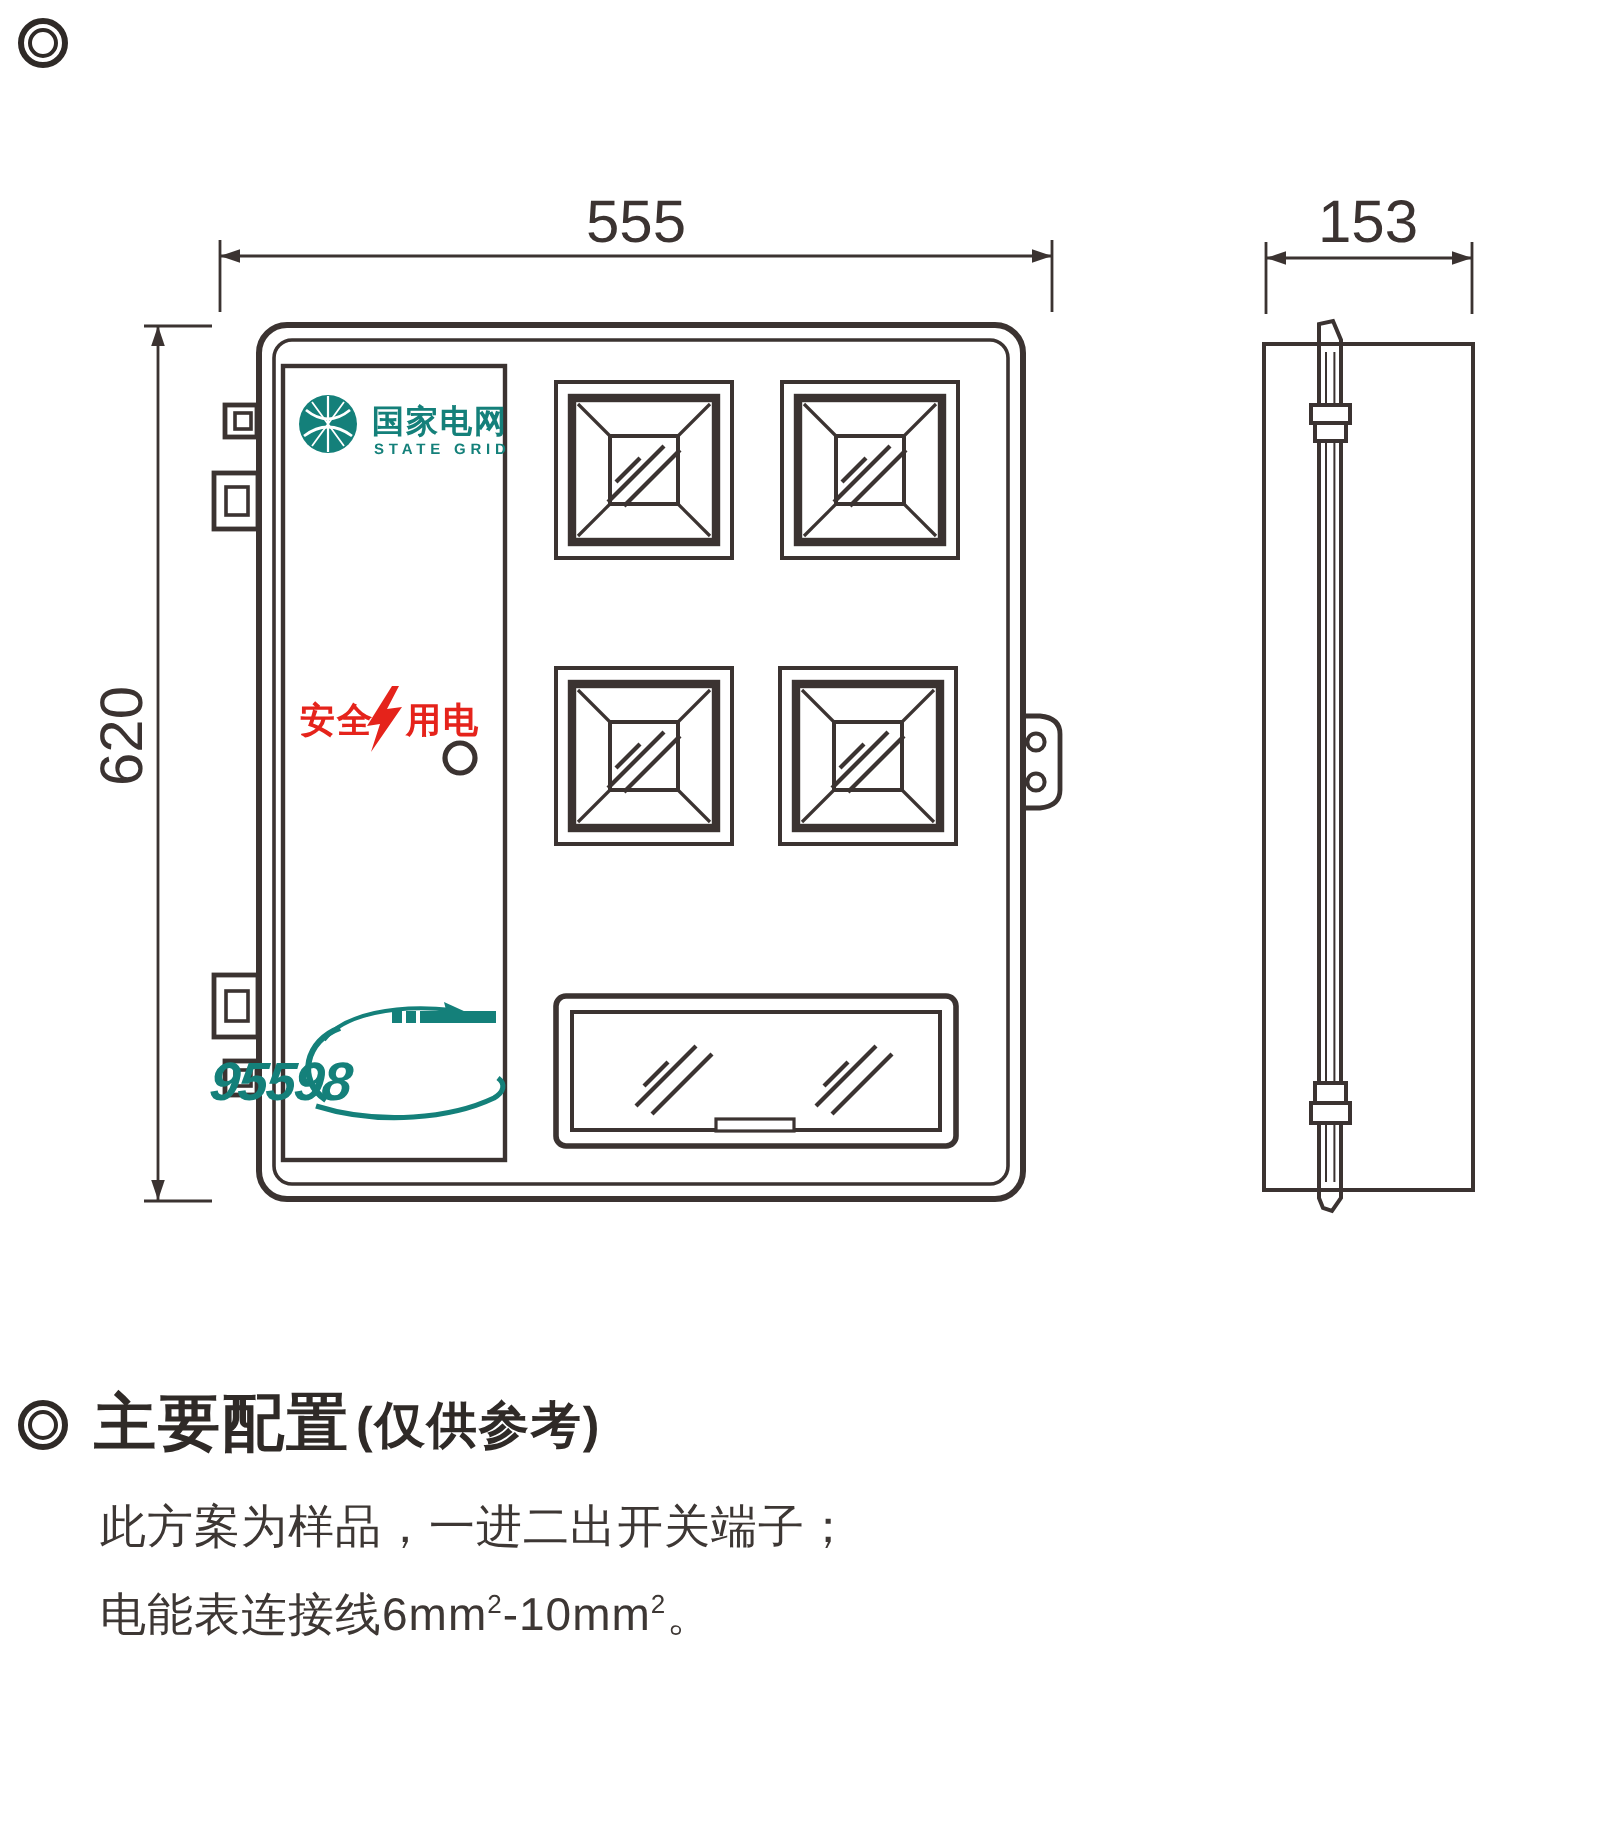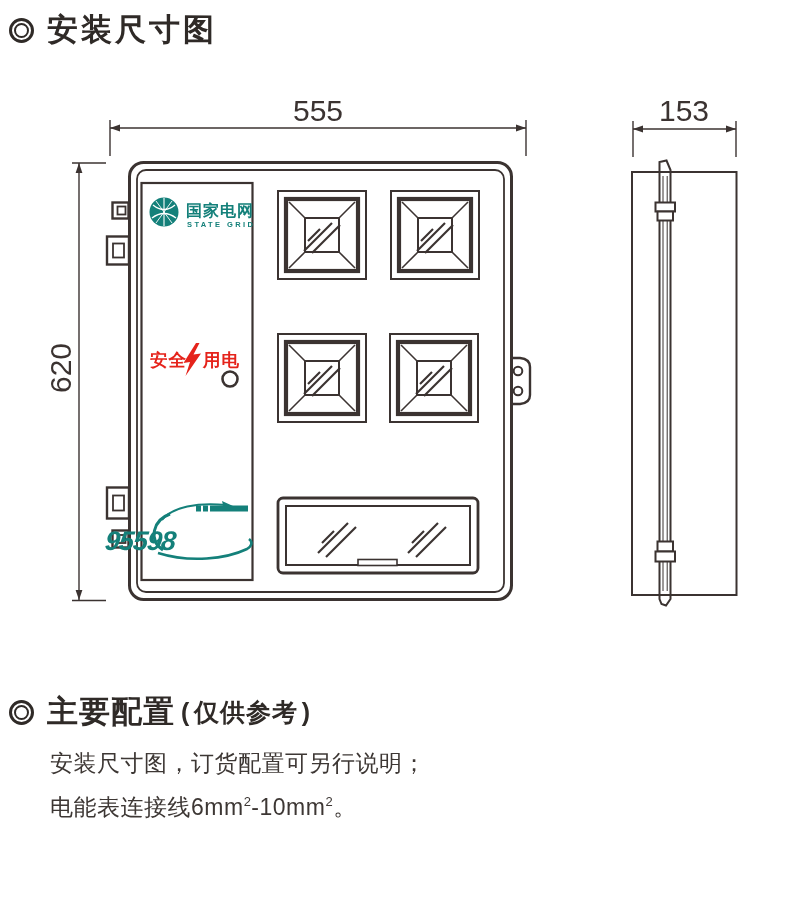--- a/index.html
+++ b/index.html
@@ -5,40 +5,39 @@
   html,body{margin:0;padding:0;background:#ffffff;}
   .page{position:relative;width:800px;height:911px;background:#ffffff;overflow:hidden;
         font-family:"Liberation Sans","DejaVu Sans",sans-serif;color:#2f2a27;}
   .sec-header{position:absolute;display:flex;align-items:center;gap:13px;}
   .hdr1{left:9px;top:9px;}
   .hdr2{left:9px;top:691px;text-align:center;}
   .bullseye{width:19px;height:19px;border:3px solid #2f2a27;border-radius:50%;
             position:relative;flex:0 0 auto;}
   .bullseye::after{content:"";position:absolute;inset:2px;border:2px solid #2f2a27;border-radius:50%;}
   .sec-title{font-size:31px;font-weight:bold;color:#2f2a27;letter-spacing:3px;white-space:nowrap;}
-  .sec-note{font-size:25px;font-weight:bold;letter-spacing:1px;font-family:Liberation Mono, monospace;}
+  .sec-note{font-size:25px;font-weight:bold;letter-spacing:1px;}
   .config-text{position:absolute;left:50px;top:742px;width:740px;
                font-size:23px;line-height:43.5px;color:#3d3734;letter-spacing:0.5px;}
   .config-text sup{font-size:13px;line-height:0;}
   svg{position:absolute;left:0;top:0;}
   svg text{font-family:"Liberation Sans","DejaVu Sans",sans-serif;}
   .dim-label{font-size:30px;fill:#3b3331;}
   .brand-zh{font-size:16px;font-weight:bold;fill:#14807a;letter-spacing:1px;}
   .brand-en{font-size:7.5px;font-weight:bold;fill:#14807a;letter-spacing:2.4px;}
   .safety-txt{font-size:17.5px;font-weight:bold;fill:#e5231b;letter-spacing:1px;}
   .hotline-txt{font-size:27px;font-weight:bold;font-style:italic;fill:#14807a;letter-spacing:-1px;}
 </style>
 </head>
 <body>
 
 <div class="page">
 
   <div class="sec-header hdr1">
     <span class="bullseye"></span>
-    <span class="sec-title">安装尺寸图</span>
   </div>
 
   <svg width="800" height="911" viewBox="0 0 800 911">
     <defs>
       <g id="mwin">
         <rect x="1" y="1" width="88" height="88" fill="#fff" stroke="#3b3331" stroke-width="2"></rect>
         <rect x="9" y="9" width="72" height="72" fill="none" stroke="#3b3331" stroke-width="4.2"></rect>
         <line x1="12" y1="12" x2="28" y2="28" stroke="#3b3331" stroke-width="1.6"></line>
         <line x1="78" y1="12" x2="62" y2="28" stroke="#3b3331" stroke-width="1.6"></line>
         <line x1="12" y1="78" x2="28" y2="62" stroke="#3b3331" stroke-width="1.6"></line>
@@ -166,17 +165,17 @@
     </g>
   </svg>
 
   <div class="sec-header hdr2">
     <span class="bullseye"></span>
     <span class="sec-title" style="letter-spacing:1px;">主要配置</span>
     <span class="sec-note" style="margin-left:-10px;">(仅供参考)</span>
   </div>
 
   <div class="config-text">
-    <div>安装尺寸图，订货配置可另行说明；</div>
+    <div>此方案为样品，一进二出开关端子；</div>
     <div><span>电能表连接线6mm</span><sup>2</sup><span>-10mm</span><sup>2</sup><span>。</span></div>
   </div>
 
 </div>
 
 </body></html>

